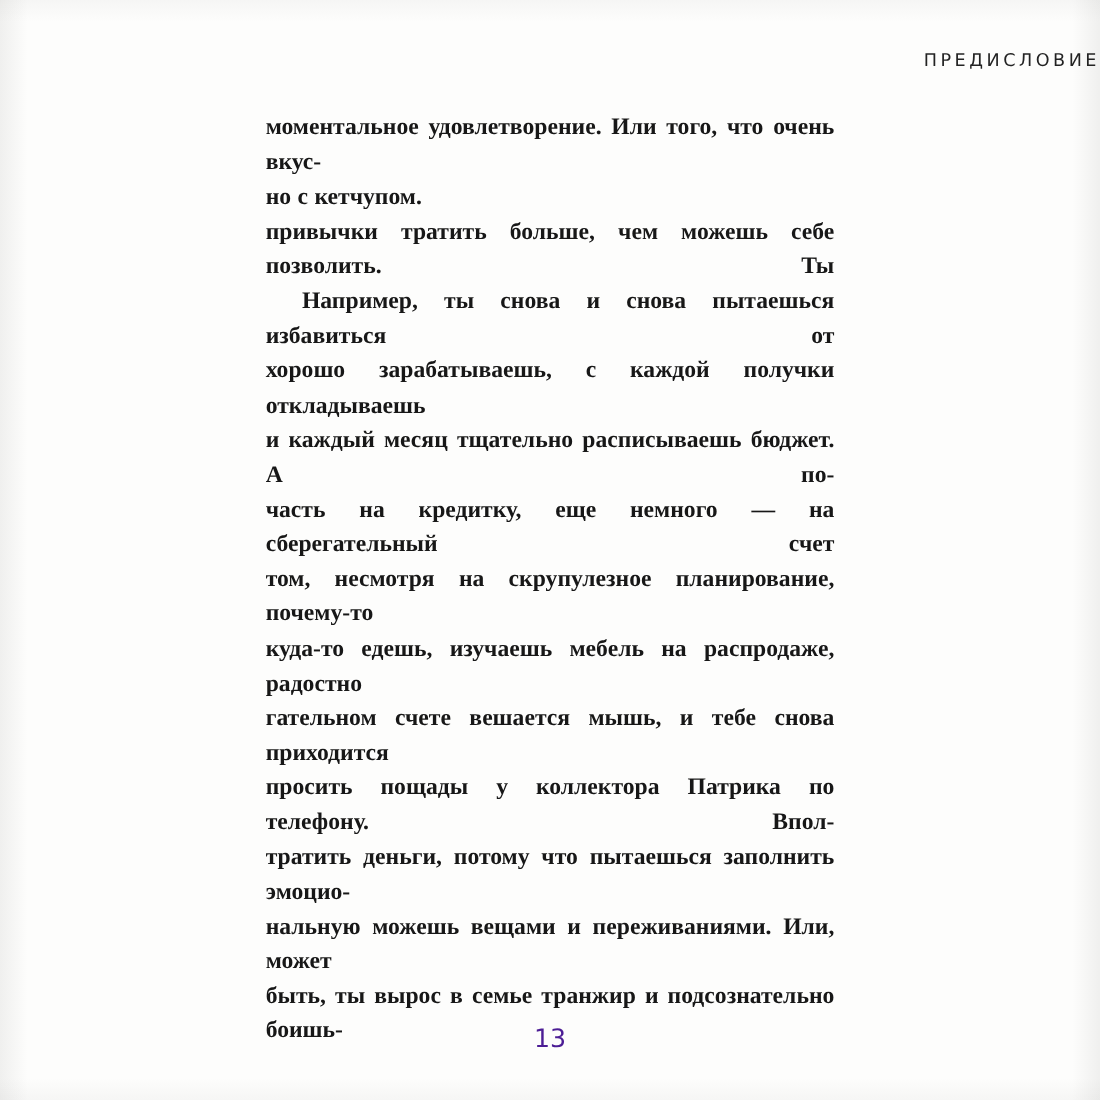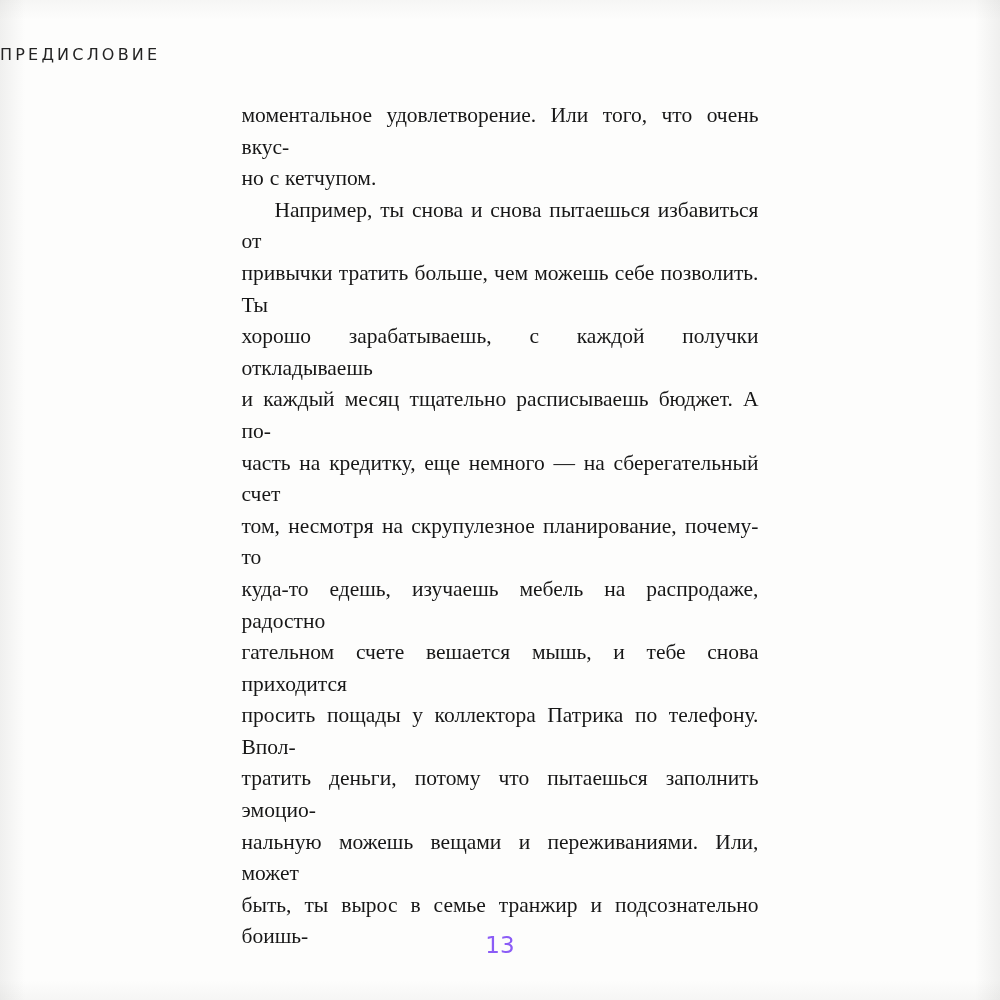--- a/index.html
+++ b/index.html
@@ -21,21 +21,21 @@
     background:
       linear-gradient(90deg, rgba(120,120,118,0.10) 0, rgba(120,120,118,0.0) 2.5%, rgba(120,120,118,0.0) 97.5%, rgba(120,120,118,0.10) 100%),
       linear-gradient(180deg, rgba(130,130,128,0.06) 0, rgba(130,130,128,0.0) 2%, rgba(130,130,128,0.0) 98%, rgba(130,130,128,0.06) 100%);
     pointer-events: none;
   }
   .running-header {
     position: absolute;
     top: 45px;
     left: 0;
     width: 100%;
-    text-align: left;
+    text-align: right;
     font-family: "DejaVu Sans", "Liberation Sans", sans-serif;
     font-size: 16px;
     font-weight: 500;
     letter-spacing: 3.2px;
     color: #232323;
   }
   .body-text {
     position: absolute;
     top: 100px;
     left: 50%;
@@ -43,49 +43,50 @@
     width: 517px;
     font-size: 21.5px;
     line-height: 31.6px;
     color: #171717;
   }
   .line {
     text-align: justify;
     text-align-last: justify;
     white-space: normal;
     word-spacing: 0.5px;
+    font-weight: bold;
   }
   .line.indent { text-indent: 33px; }
   .line.last {
     text-align: center;
     text-align-last: left;
   }
   .page-number {
     position: absolute;
     top: 932px;
     left: 0;
     width: 100%;
     text-align: center;
     font-family: "DejaVu Sans", "Liberation Sans", sans-serif;
     font-size: 23px;
-    color: #8b5cf6;
+    color: #4c1d95;
   }
 </style>
 </head>
 <body>
 
 <div class="page-surface"></div>
 
 <div class="running-header">ПРЕДИСЛОВИЕ</div>
 
 <div class="body-text">
     <div class="line">моментальное удовлетворение. Или того, что очень вкус-</div>
     <div class="line last">но с кетчупом.</div>
+    <div class="line">привычки тратить больше, чем можешь себе позволить. Ты</div>
     <div class="line indent">Например, ты снова и снова пытаешься избавиться от</div>
-    <div class="line">привычки тратить больше, чем можешь себе позволить. Ты</div>
     <div class="line">хорошо зарабатываешь, с каждой получки откладываешь</div>
     <div class="line">и каждый месяц тщательно расписываешь бюджет. А по-</div>
     <div class="line">часть на кредитку, еще немного — на сберегательный счет</div>
     <div class="line">том, несмотря на скрупулезное планирование, почему-то</div>
     <div class="line">куда-то едешь, изучаешь мебель на распродаже, радостно</div>
     <div class="line">гательном счете вешается мышь, и тебе снова приходится</div>
     <div class="line">просить пощады у коллектора Патрика по телефону. Впол-</div>
     <div class="line">тратить деньги, потому что пытаешься заполнить эмоцио-</div>
     <div class="line">нальную можешь вещами и переживаниями. Или, может</div>
     <div class="line">быть, ты вырос в семье транжир и подсознательно боишь-</div>

